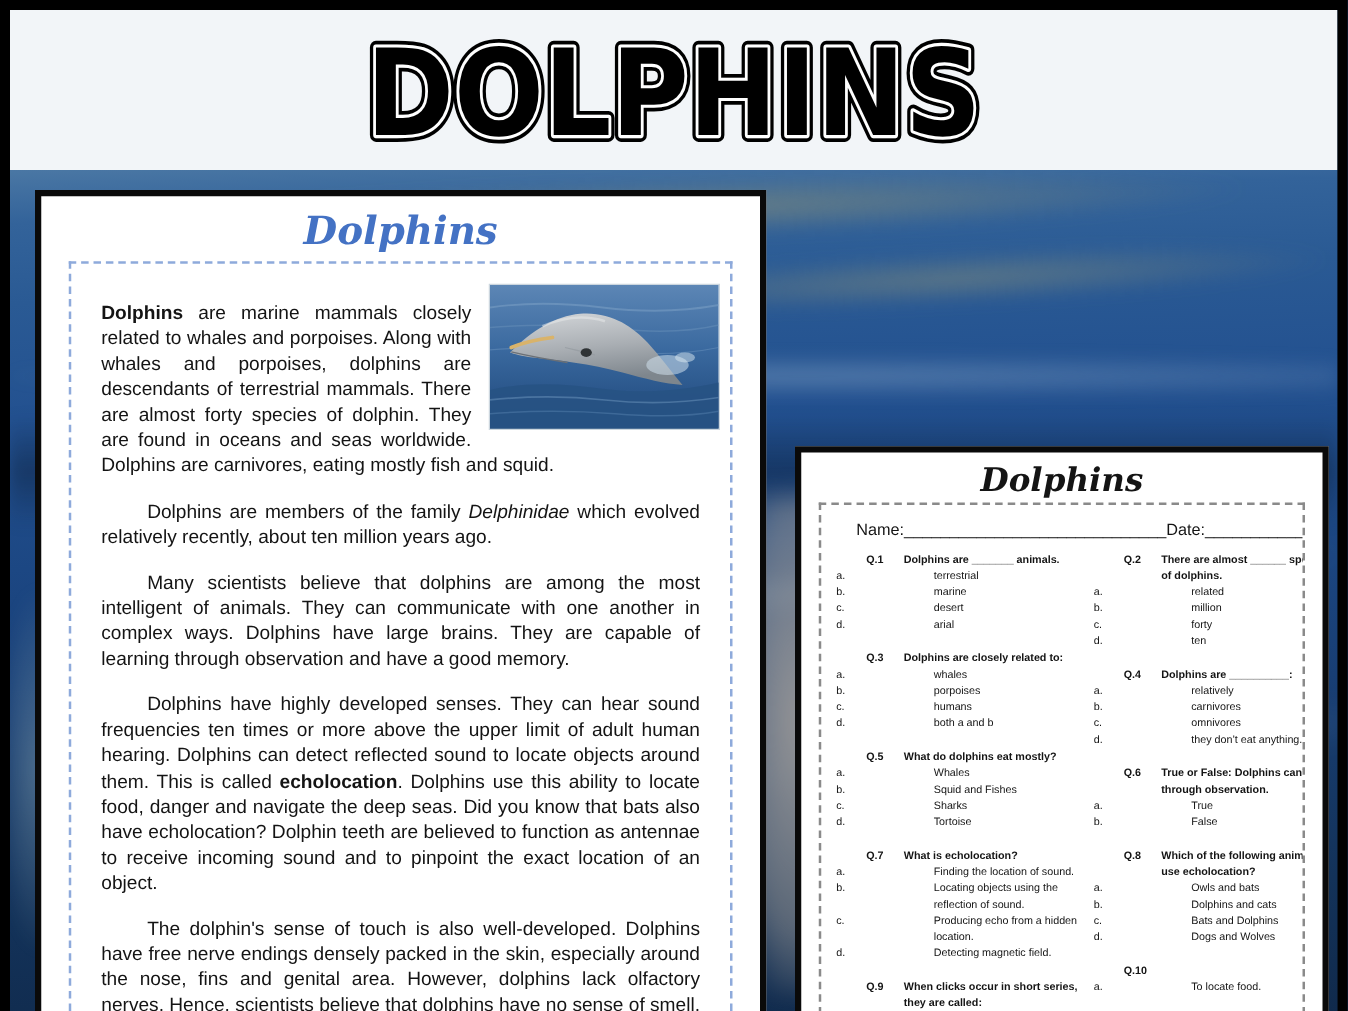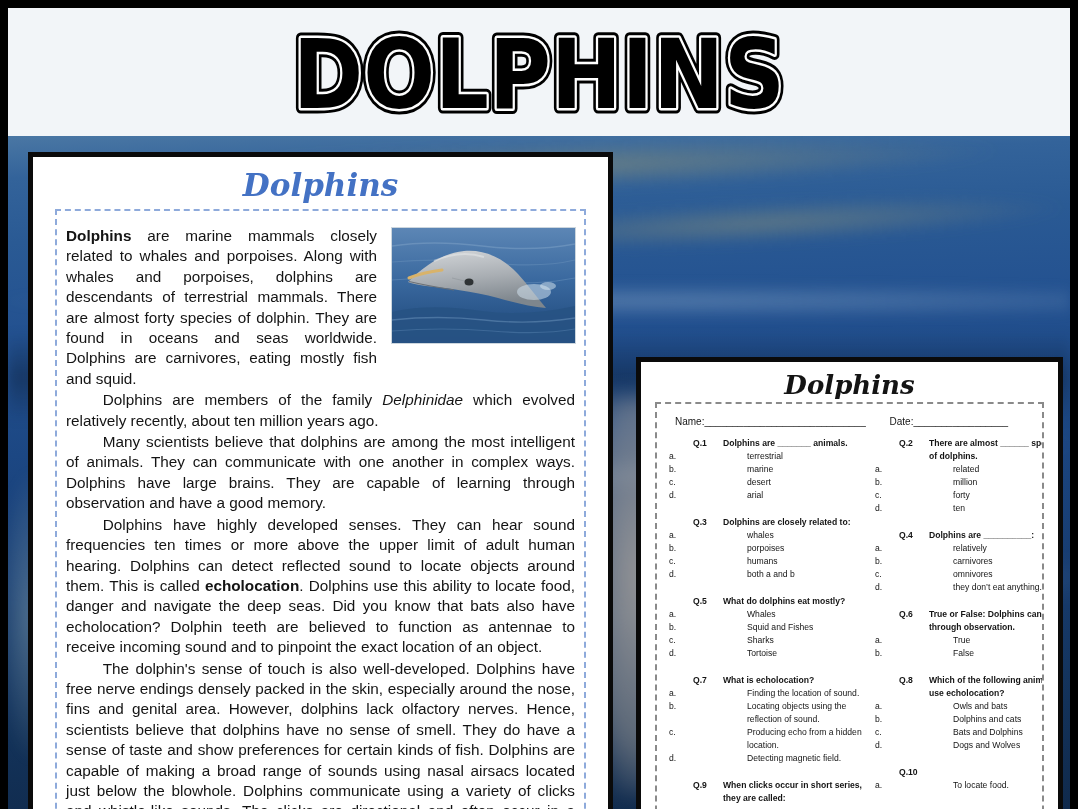--- a/index.html
+++ b/index.html
@@ -33,29 +33,29 @@
   .page{position:absolute;background:#fff;border:5px solid #0a0a0a;box-sizing:border-box;z-index:20;}
   .page-reading{left:28px;top:152px;width:585px;height:690px;}
   .page-worksheet{left:636px;top:357px;width:427px;height:480px;}
 
   .script-title{text-align:center;font-family:"DejaVu Serif",serif;font-style:italic;font-weight:bold;}
   .page-reading .script-title{margin:10px 0 6px;font-size:31px;color:#4472c4;}
   .page-worksheet .script-title{margin:8px 0 2px;font-size:26px;color:#141414;}
 
   .passage-box{margin:0 22px;border:2px dashed #8eaadb;padding:14px 8px 0 8px;height:612px;overflow:hidden;}
   .passage{font-size:15.3px;line-height:20.4px;text-align:justify;color:#141414;}
-  .passage p{margin:1px;}
+  .passage p{margin:16px;}
   .passage p.indent{text-indent:2.4em;}
   .passage .b{font-weight:bold;}
   .passage .i{font-style:italic;}
   .photo-frame{float:right;width:183px;height:115px;margin:2px 0 10px 14px;border:1px solid #ccd6de;}
   .photo-frame svg{display:block;}
 
   .questions-box{margin:0 14px;border:2px dashed #8a8a8a;padding:10px 12px 0 12px;height:446px;overflow:hidden;}
-  .namedate{display:flex;font-size:10px;color:#141414;margin:2px 0 10px 6px;}
+  .namedate{display:flex;font-size:13px;color:#141414;margin:2px 0 10px 16px;}
   .date-group{margin-left:auto;padding-right:22px;white-space:nowrap;}
   .name-group{white-space:nowrap;}
   .qcols{display:flex;gap:10px;}
   .qcol{width:196px;flex:none;}
   .qblock{margin-bottom:14px;font-size:8.6px;line-height:13px;color:#141414;}
   .qhead{display:flex;font-weight:bold;}
   .qid{width:30px;flex:none;margin-left:24px;}
   .qtext{flex:1;}
   .opt{display:flex;}
   .oletter{width:30px;flex:none;}

